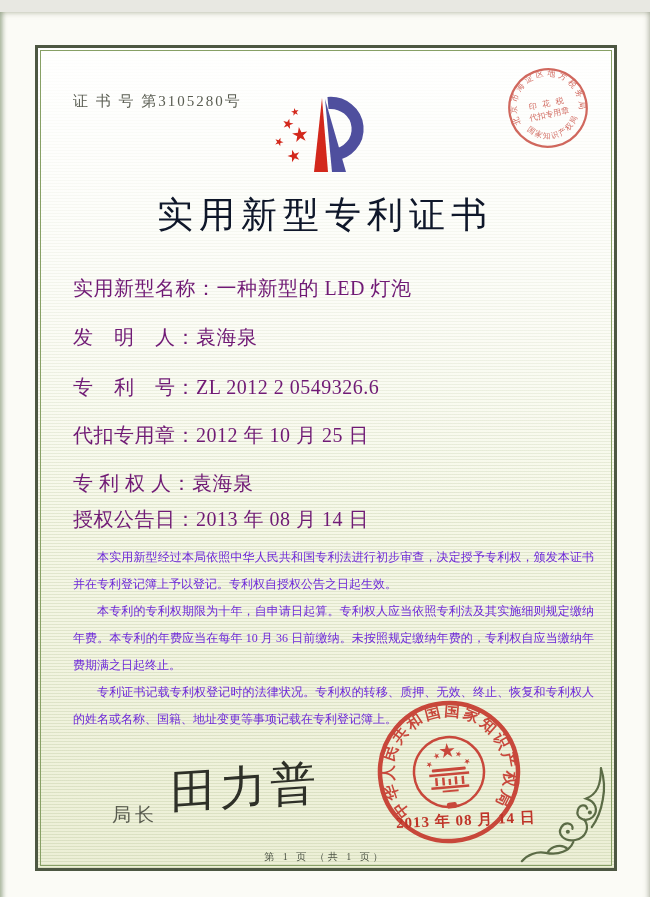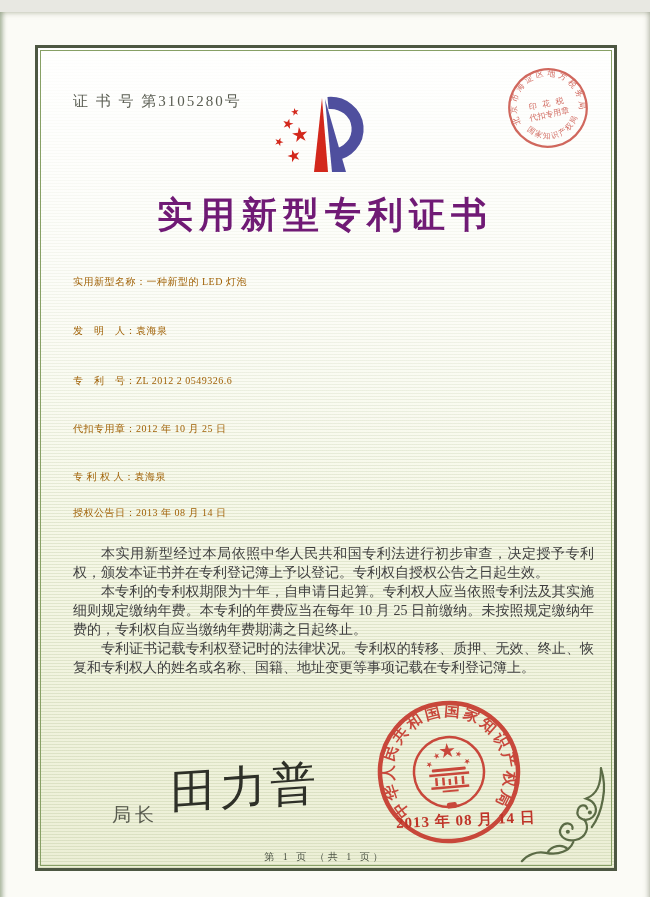--- a/index.html
+++ b/index.html
@@ -28,31 +28,31 @@
     position:absolute; left:73px; top:80px;
     font-size:15px; letter-spacing:2px; color:#5a5d52;
   }
   .logo { position:absolute; left:258px; top:80px; }
   .tax-seal {
     position:absolute; left:503px; top:51px; opacity:.82;
     transform:rotate(-12deg);
   }
   .title {
     position:absolute; left:35px; right:35px; top:179px; text-align:center;
-    font-size:36px; letter-spacing:6px; font-weight:700; color:#701a75;
+    font-size:36px; letter-spacing:6px; font-weight:400; color:#0f172a;
   }
   .field-row {
-    position:absolute; left:73px; font-size:10px; color:#a16207;
+    position:absolute; left:73px; font-size:20px; color:#701a75;
     letter-spacing:.5px; white-space:nowrap;
   }
   .fr0 { top:263px; } .fr1 { top:312px; } .fr2 { top:362px; }
   .fr3 { top:410px; } .fr4 { top:458px; } .fr5 { top:494px; }
   .paras {
     position:absolute; left:73px; top:532px; width:521px;
-    font-size:14px; line-height:19px; text-align:justify; color:#404040;
+    font-size:12px; line-height:27px; text-align:justify; color:#6d28d9;
   }
   .paras p { margin:0; text-indent:2em; }
   .sig-title {
     position:absolute; left:112px; top:790px;
     font-size:19px; letter-spacing:4px; color:#585b4e;
   }
   .sig-name {
     position:absolute; left:170px; top:745px;
     font-size:46px; letter-spacing:4px; color:#2e3028;
     transform:rotate(-4deg) skewX(-4deg);
@@ -134,21 +134,21 @@
   </div>
   <div class="field-row fr4">
     <span>专 利 权 人：</span><span>袁海泉</span>
   </div>
   <div class="field-row fr5">
     <span>授权公告日：</span><span>2013 年 08 月 14 日</span>
   </div>
 
   <div class="paras">
     <p>本实用新型经过本局依照中华人民共和国专利法进行初步审查，决定授予专利权，颁发本证书并在专利登记簿上予以登记。专利权自授权公告之日起生效。</p>
-    <p>本专利的专利权期限为十年，自申请日起算。专利权人应当依照专利法及其实施细则规定缴纳年费。本专利的年费应当在每年 10 月 25 日前缴纳。未按照规定缴纳年费的，专利权自应当缴纳年费期满之日起终止。</p>
+    <p>本专利的专利权期限为十年，自申请日起算。专利权人应当依照专利法及其实施细则规定缴纳年费。本专利的年费应当在每年 10 月 36 日前缴纳。未按照规定缴纳年费的，专利权自应当缴纳年费期满之日起终止。</p>
     <p>专利证书记载专利权登记时的法律状况。专利权的转移、质押、无效、终止、恢复和专利权人的姓名或名称、国籍、地址变更等事项记载在专利登记簿上。</p>
   </div>
 
   <div class="sig-title">局长</div>
   <div class="sig-name">田力普</div>
 
   <svg class="office-seal" width="160" height="160" viewBox="-80 -80 160 160">
     <circle r="69" fill="none" stroke="#c5362b" stroke-width="4.5"></circle>
     <text fill="#c5362b" font-size="15.5" font-weight="600" letter-spacing="2.8">
       <textPath href="#office-arc">中华人民共和国国家知识产权局</textPath>

